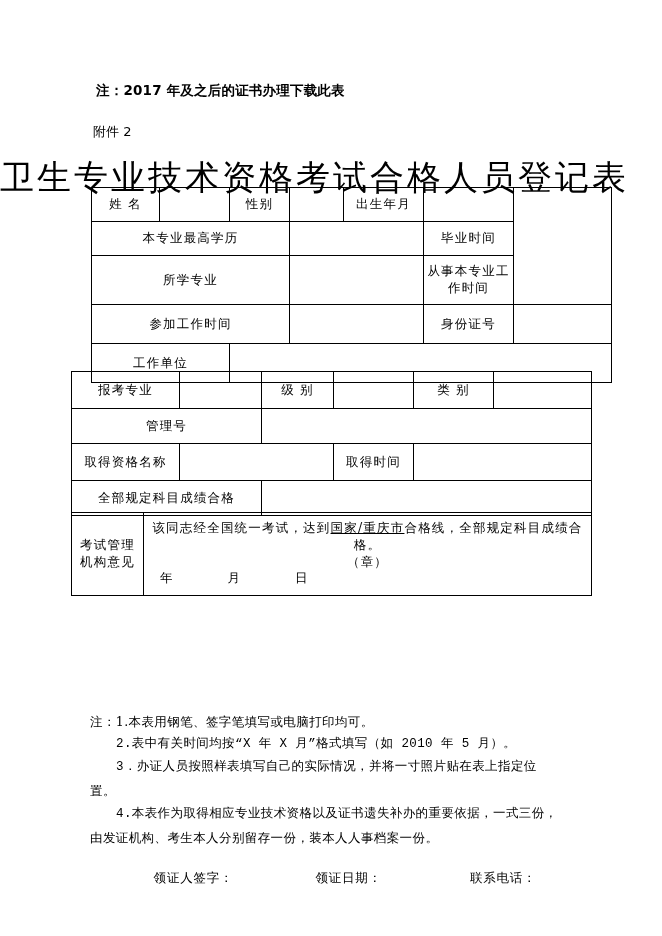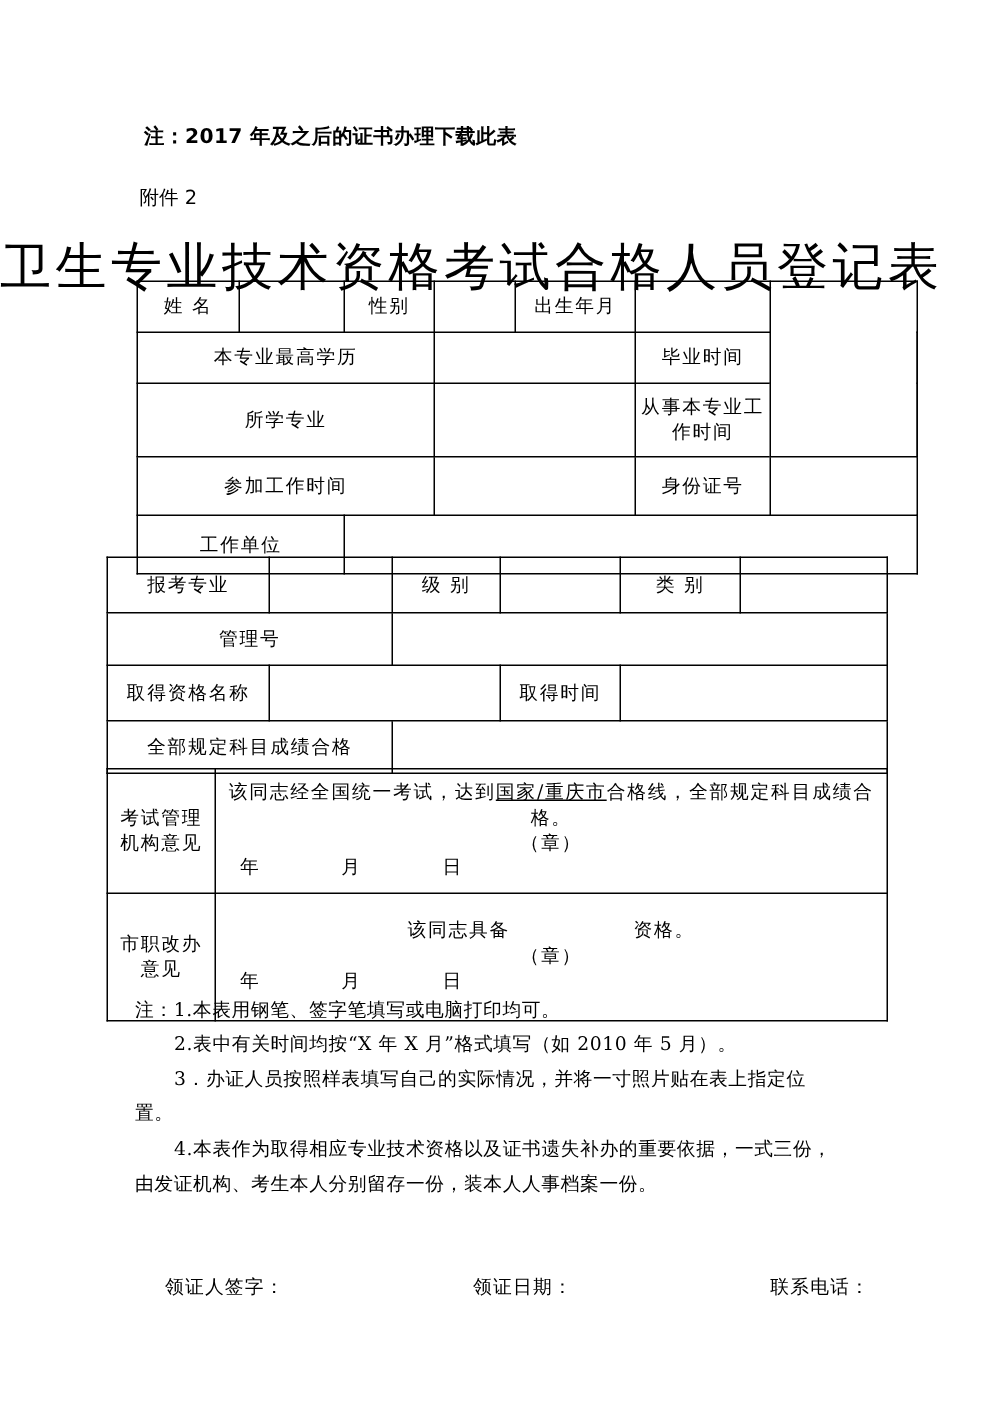--- a/index.html
+++ b/index.html
@@ -88,40 +88,40 @@
   .opinion-body .line1 { display: block; text-align: center; }
   .opinion-body .line2 { display: block; text-align: center; }
   .opinion-body .line3 { display: block; text-align: left; letter-spacing: 10px; padding-left: 10px; }
   .opinion-body.centered .line1 { text-align: center; }
   .underline-seg { text-decoration: underline; }
 
   
   .notes {
     position: absolute;
     left: 90px;
-    top: 661px;
+    top: 710px;
     width: 500px;
     font-size: 12.5px;
     font-family: "DejaVu Serif", "Liberation Serif", serif;
     line-height: 1.85;
     letter-spacing: 0.4px;
   }
   .notes .n-line { display: block; white-space: nowrap; }
-  .notes .n-indent { padding-left: 26px; }
+  .notes .n-indent { padding-left: 26px; font-family: Liberation Mono, monospace; }
 
   .signature-row {
     position: absolute;
     left: 110px;
-    top: 850px;
+    top: 870px;
     width: 470px;
     font-size: 12.5px;
     font-family: "DejaVu Serif", "Liberation Serif", serif;
     letter-spacing: 0.8px;
     display: flex;
-    justify-content: space-between;
+    justify-content: center;
   }
   .sig-item { white-space: nowrap; }
   .sig-gap-1 { width: 82px; }
   .sig-gap-2 { width: 88px; }
 </style>
 </head>
 <body>
 
 <div class="page">
 
@@ -224,31 +224,20 @@
         <td class="opinion-label" style="height:82px">
           <span>考试管理</span><br>
           <span>机构意见</span>
         </td>
         <td class="opinion-body">
           <span class="line1"><span>该同志经全国统一考试，达到</span><span class="underline-seg">国家/重庆市</span><span>合格线，全部规定科目成绩合格。</span></span>
           <span class="line2">（章）</span>
           <span class="line3">年　　月　　日</span>
         </td>
       </tr>
-      <tr>
-        <td class="opinion-label" style="height:84px">
-          <span>市职改办</span><br>
-          <span>意见</span>
-        </td>
-        <td class="opinion-body centered">
-          <span class="line1">该同志具备　　　　　　资格。</span>
-          <span class="line2">（章）</span>
-          <span class="line3">年　　月　　日</span>
-        </td>
-      </tr>
     </tbody>
   </table>
 
   <div class="notes">
     <span class="n-line"><span>注：</span><span>1.本表用钢笔、签字笔填写或电脑打印均可。</span></span>
     <span class="n-line n-indent">2.表中有关时间均按“X 年 X 月”格式填写（如 2010 年 5 月）。</span>
     <span class="n-line n-indent">3．办证人员按照样表填写自己的实际情况，并将一寸照片贴在表上指定位</span>
     <span class="n-line">置。</span>
     <span class="n-line n-indent">4.本表作为取得相应专业技术资格以及证书遗失补办的重要依据，一式三份，</span>
     <span class="n-line">由发证机构、考生本人分别留存一份，装本人人事档案一份。</span>

